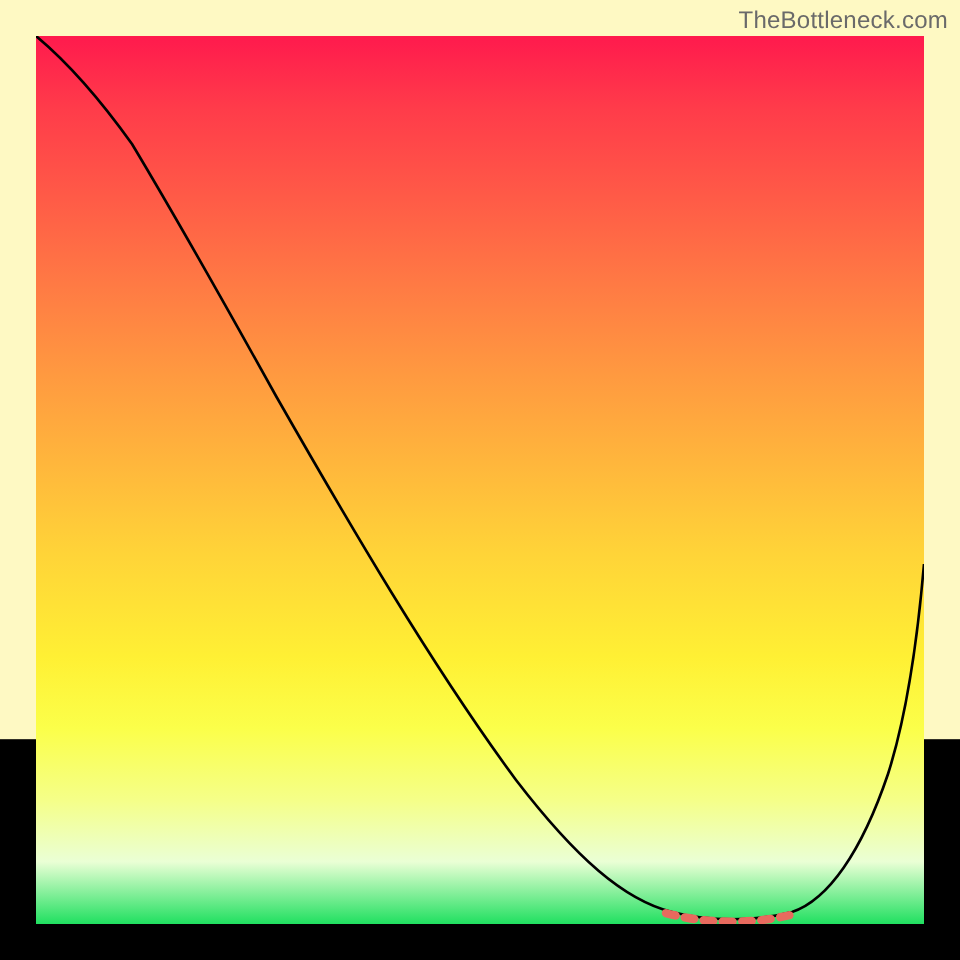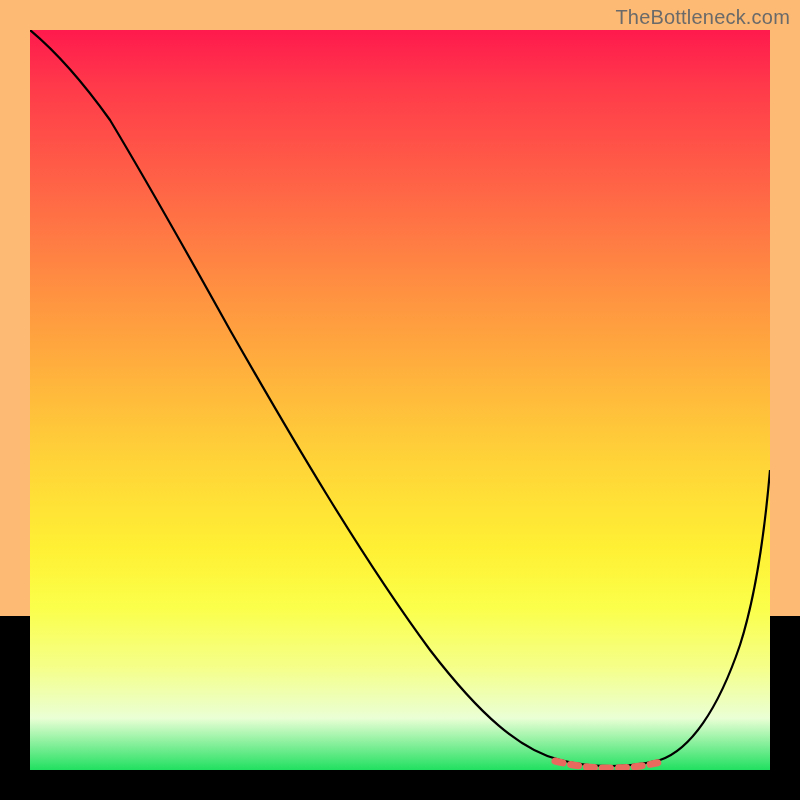--- a/index.html
+++ b/index.html
@@ -8,21 +8,21 @@
     width: 800px;
     height: 800px;
     background: #000000;
     overflow: hidden;
     font-family: Arial, Helvetica, sans-serif;
   }
   .frame {
     width: 800px;
     height: 616px;
     position: relative;
-    background: #fdba74;
+    background: #fef9c3;
   }
   .plot-area {
     position: absolute;
     left: 30px;
     top: 30px;
     width: 740px;
     height: 740px;
     
     background: linear-gradient(to bottom,
       #ff1a4d 0%,

